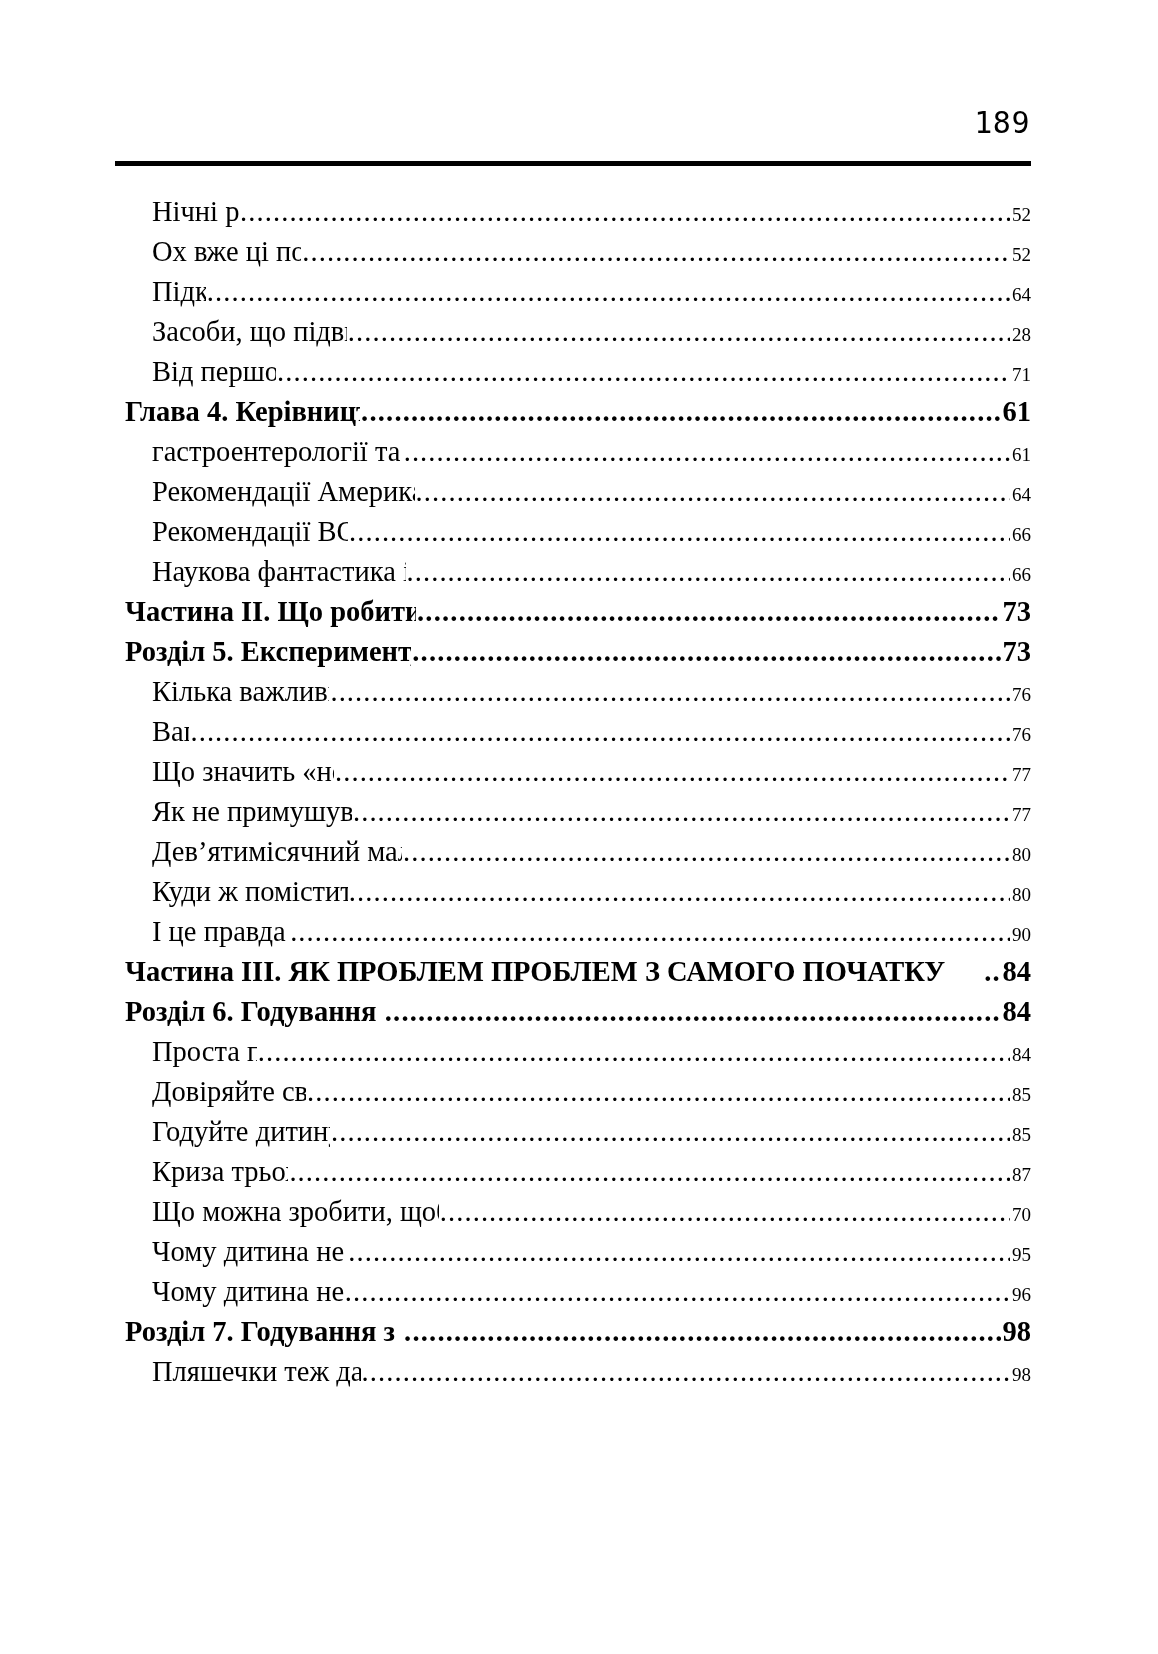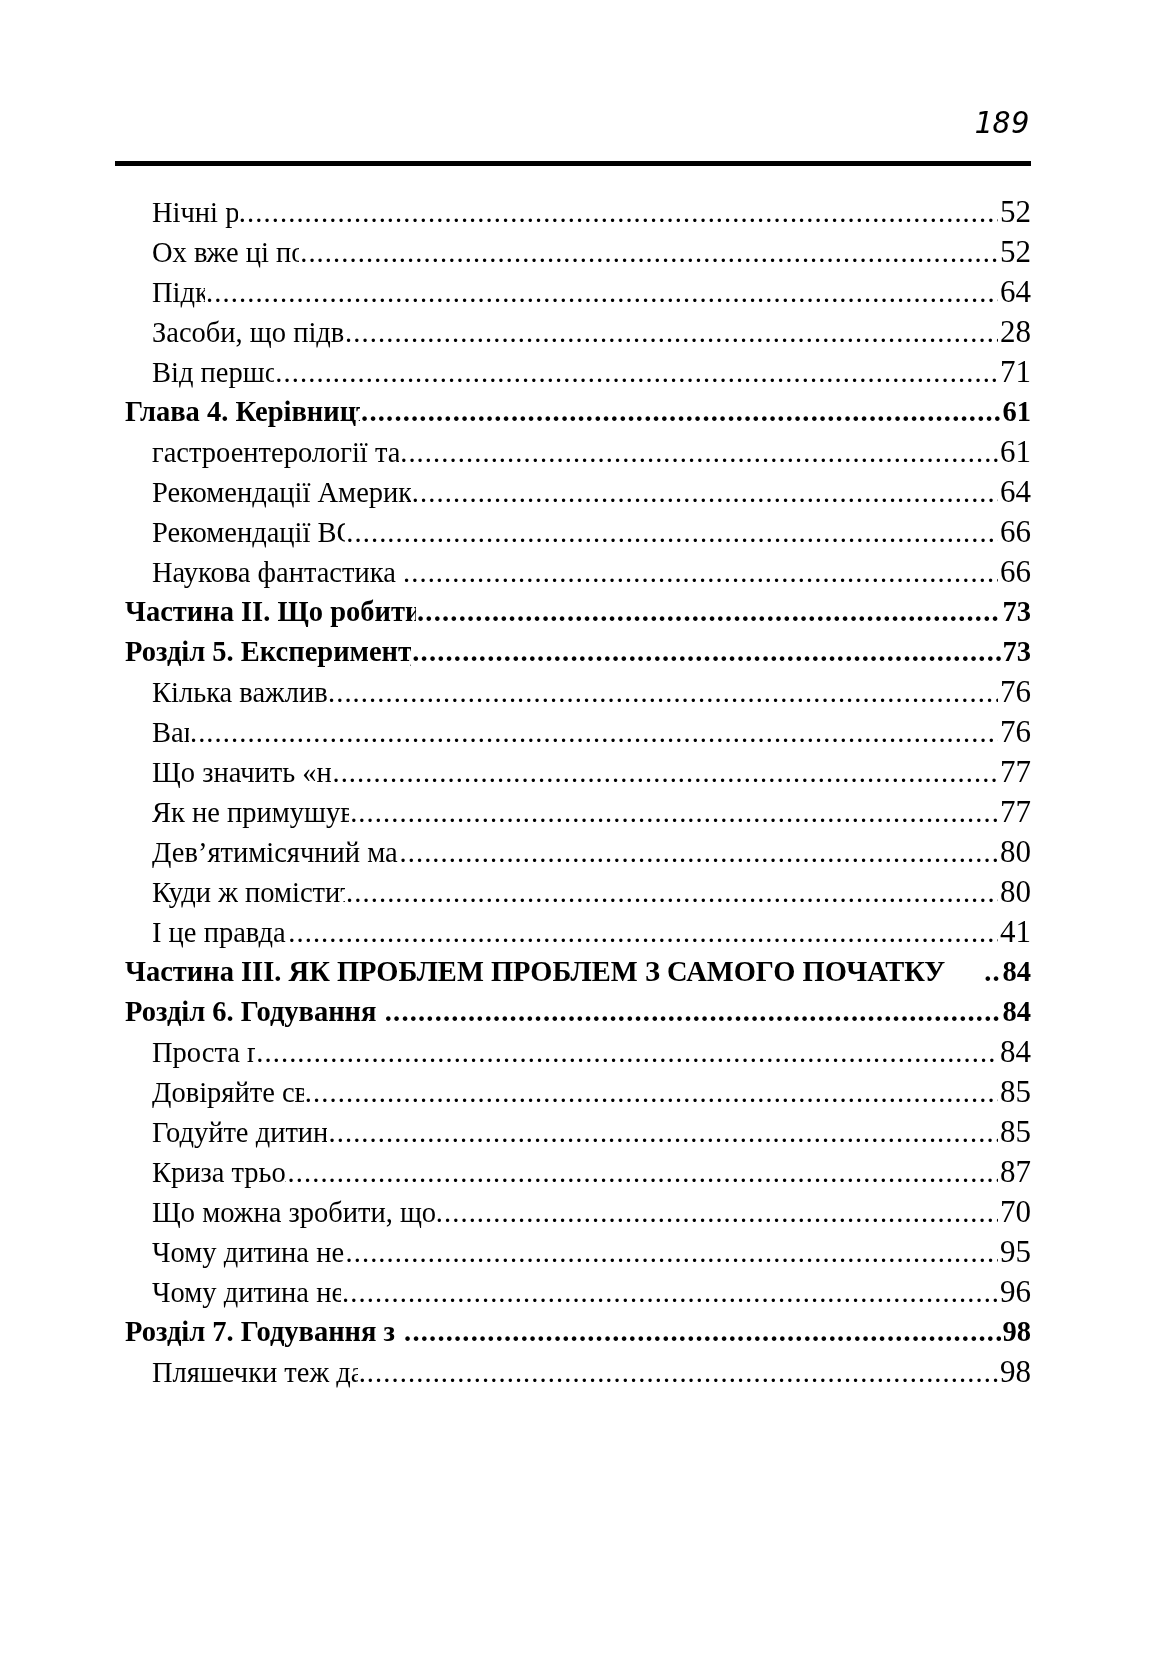--- a/index.html
+++ b/index.html
@@ -22,21 +22,20 @@
     position: absolute;
     top: 108px;
     left: 115px;
     width: 915px;
     text-align: right;
     font-family: "DejaVu Sans Mono", "Liberation Mono", monospace;
     font-size: 30px;
     letter-spacing: 0.5px;
     color: #000000;
     line-height: 1;
-    font-style: italic;
   }
   .header-rule {
     position: absolute;
     top: 161px;
     left: 115px;
     width: 916px;
     height: 5px;
     background: #000000;
   }
 
@@ -76,21 +75,21 @@
     min-width: 0;
   }
   .toc-entry .leader::before {
     content: "............................................................................................................................................................";
     display: block;
     white-space: nowrap;
   }
 
   .toc-entry .pageno {
     flex: 0 0 auto;
-    font-size: 31px;
+    font-size: 19px;
     line-height: 40px;
     text-align: right;
     padding-left: 1px;
   }
 
   
   .toc-entry.level-1 {
     padding-left: 10px;
     font-weight: bold;
   }
@@ -221,21 +220,21 @@
         <span class="pageno">80</span>
       </div>
       <div class="toc-entry level-2">
         <span class="title">Куди ж поміститься цей банан?</span>
         <span class="leader"></span>
         <span class="pageno">80</span>
       </div>
       <div class="toc-entry level-2">
         <span class="title">І це правда працює?</span>
         <span class="leader"></span>
-        <span class="pageno">41</span>
+        <span class="pageno">90</span>
       </div>
       <div class="toc-entry level-1 short-leader">
         <span class="title">Частина III. ЯК ПРОБЛЕМ ПРОБЛЕМ З САМОГО ПОЧАТКУ</span>
         <span class="leader"></span>
         <span class="pageno">84</span>
       </div>
       <div class="toc-entry level-1">
         <span class="title">Розділ 6. Годування груддю без конфліктів</span>
         <span class="leader"></span>
         <span class="pageno">84</span>

